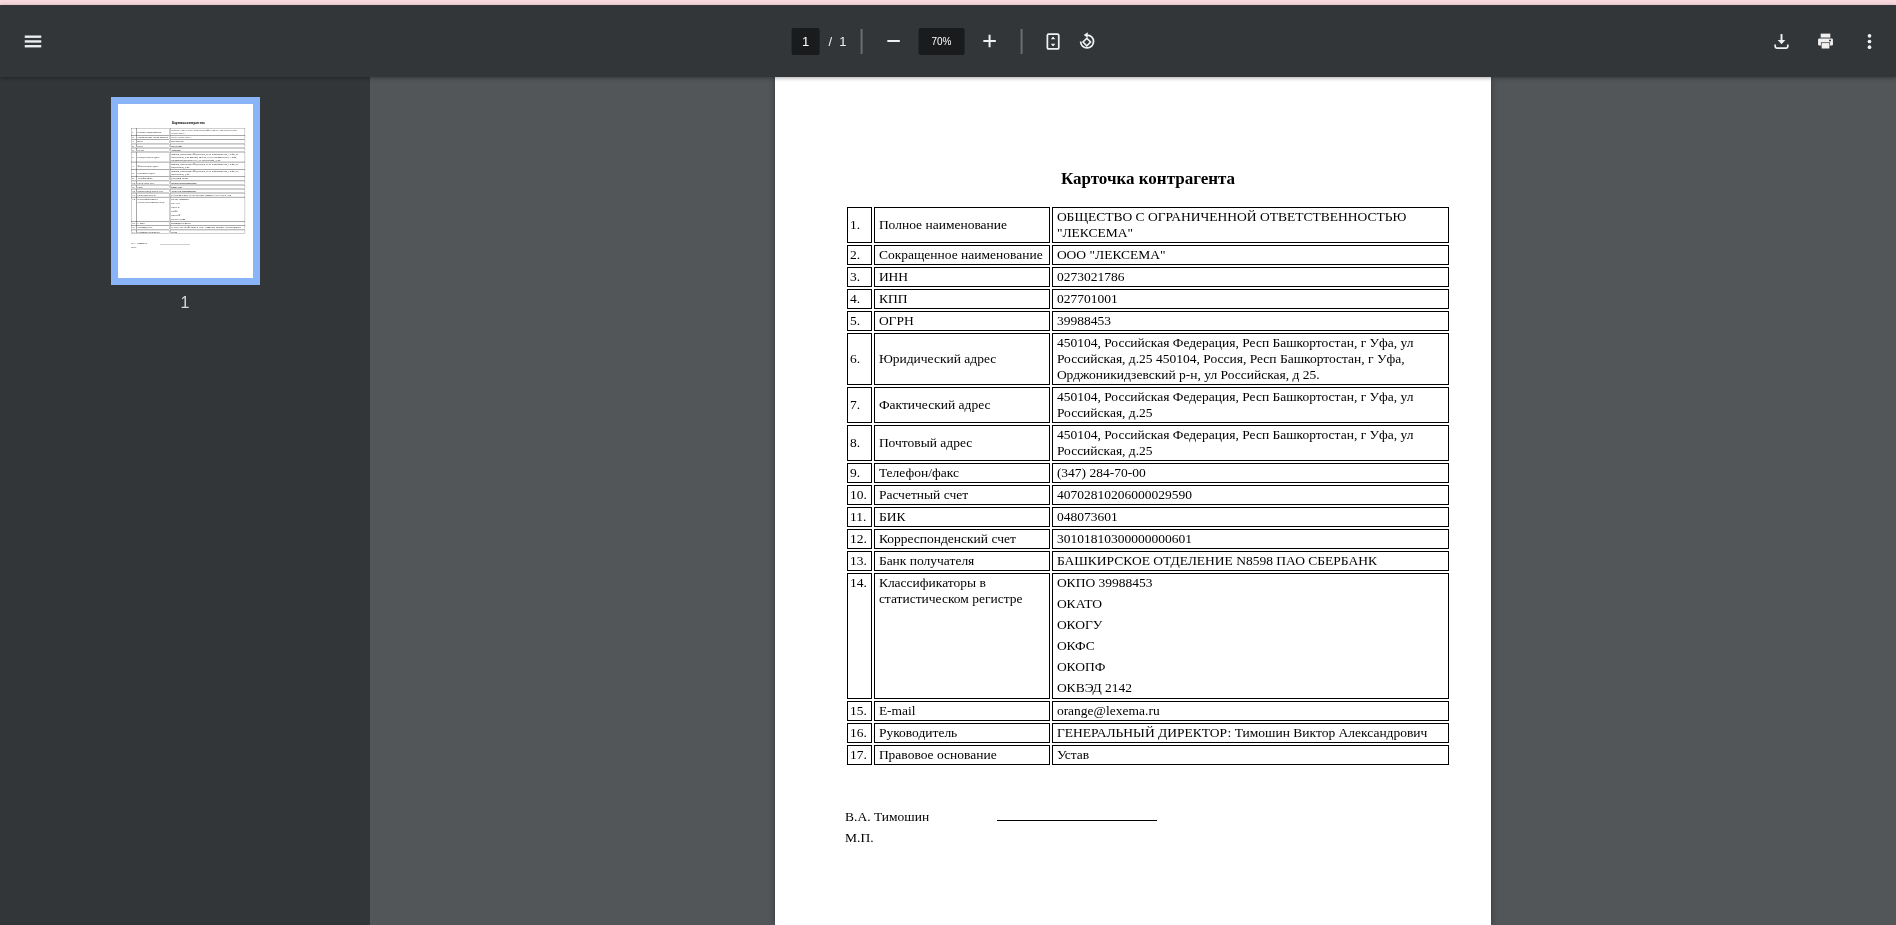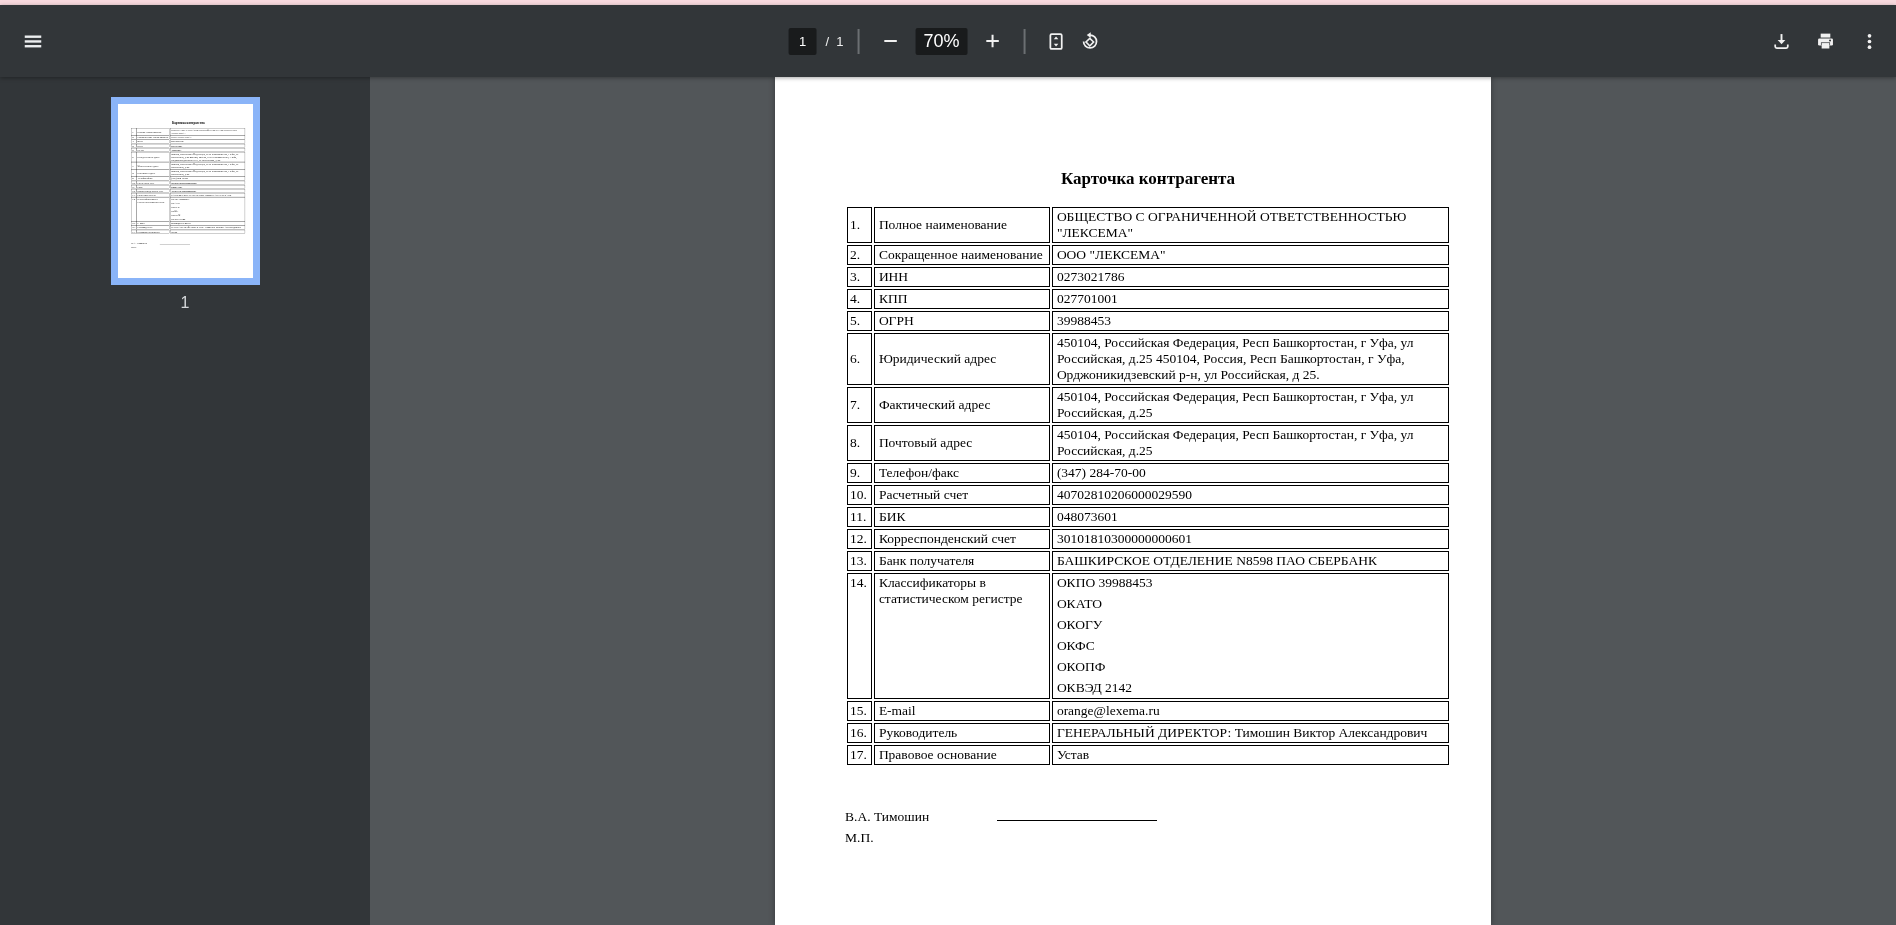--- a/index.html
+++ b/index.html
@@ -18,21 +18,21 @@
   .tb-right { margin-left:auto; padding-right:10px; display:flex; align-items:center; gap:10px; }
   .icon-btn { width:34px; height:34px; border:none; background:transparent; cursor:pointer;
               display:flex; align-items:center; justify-content:center; border-radius:50%; }
   .icon-btn svg { display:block; }
   .page-box { width:28px; height:27px; background:rgba(0,0,0,.5); border:none; border-radius:2px;
               color:#fff; text-align:center; font-size:13px; font-family:"Liberation Sans",sans-serif; }
   .page-divider { color:#f1f1f1; font-size:13px; margin:0 7px 0 9px; }
   .page-total { color:#f1f1f1; font-size:13px; }
   .tb-sep { width:2px; height:25px; background:#6b6f72; margin:0 14px; }
   .zoom-box { min-width:46px; height:27px; background:rgba(0,0,0,.5); border-radius:2px;
-              color:#fff; font-size:18px; display:flex; align-items:center; justify-content:center;
+              color:#fff; font-size:10px; display:flex; align-items:center; justify-content:center;
               margin:0 8px; padding:0 8px; }
 
   
   .content { display:flex; height:848px; }
 
   
   .sidebar { width:370px; background:#323639; flex:0 0 auto; overflow:hidden; }
   .thumb-wrap { width:max-content; margin:20px auto 0; }
   .thumb { border:7px solid #8ab4f8; background:#8ab4f8; cursor:pointer; width:149px; }
   .thumb-page { width:135px; height:174px; background:#ffffff; overflow:hidden; }

